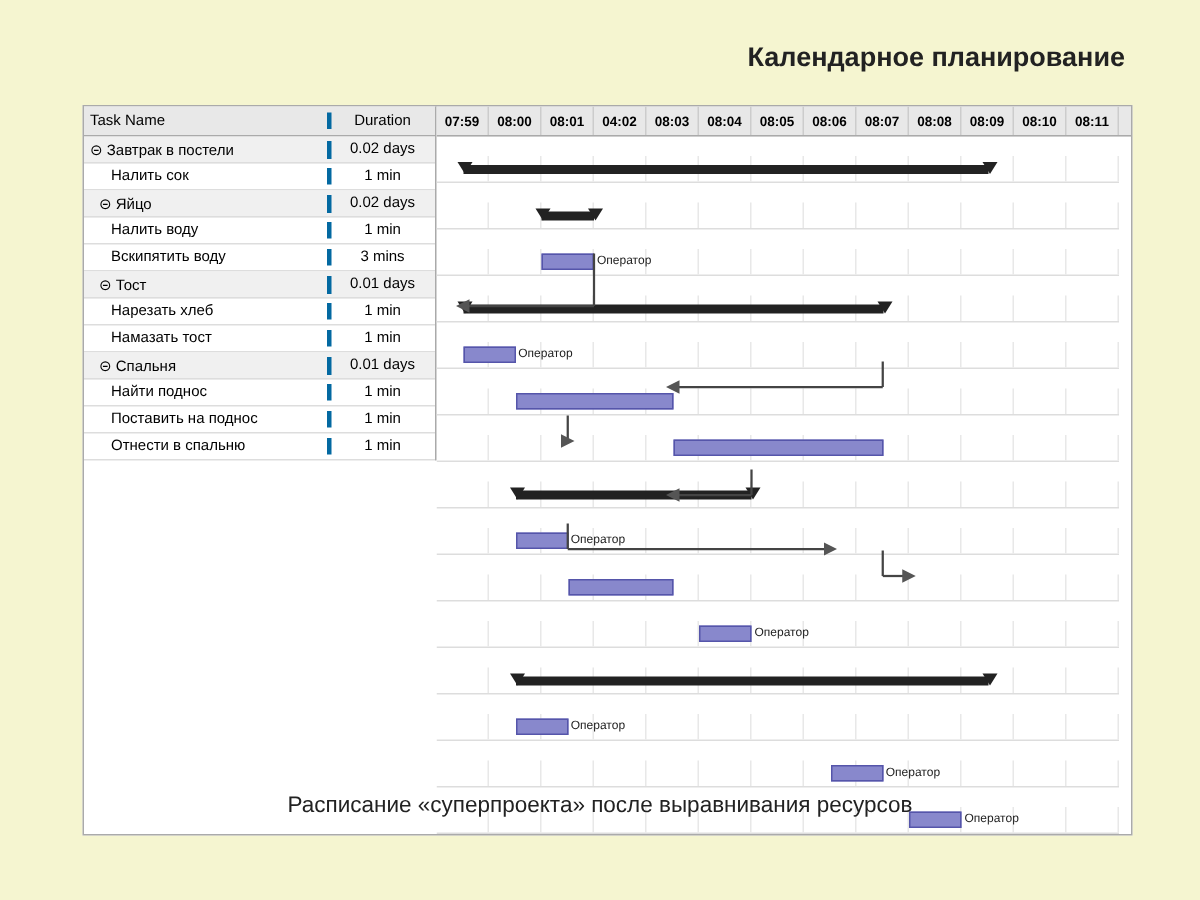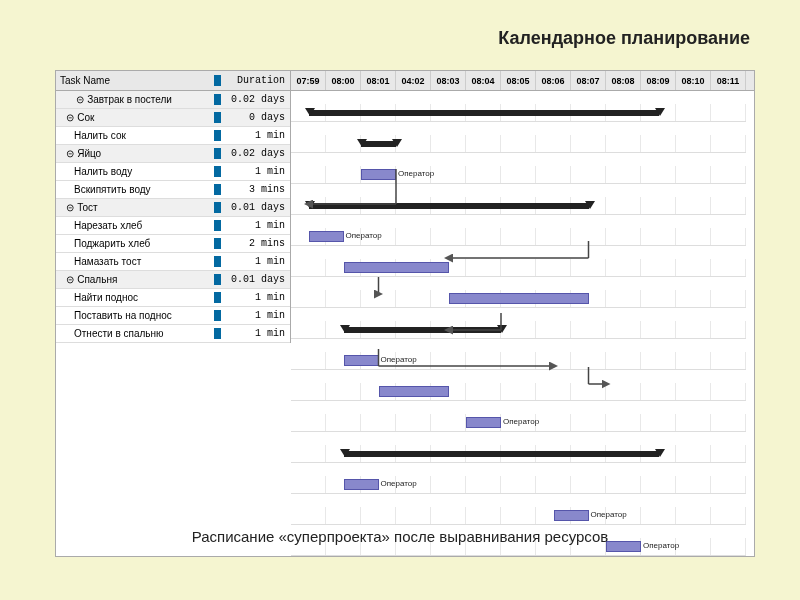--- a/index.html
+++ b/index.html
@@ -53,44 +53,43 @@
       display: flex;
       background: #e8e8e8;
       border-bottom: 1px solid #aaa;
       height: 20px;
       align-items: center;
     }
 
     .col-task {
       width: 165px;
       padding: 0 4px;
-      border-right: 7px solid #0369a1;
+      border-right: 3px solid #0369a1;
       white-space: nowrap;
       overflow: hidden;
     }
 
     .col-dur {
       width: 68px;
       padding: 0 4px;
-      text-align: right;
-      font-family: Liberation Mono, monospace;
+      text-align: center;
     }
 
     .gantt-row {
       display: flex;
       height: 18px;
       align-items: center;
       border-bottom: 1px solid #ddd;
     }
 
     .gantt-row.group {
       background: #f0f0f0;
     }
 
-    .indent-0 { padding-left: 20px; }
+    .indent-0 { padding-left: 4px; }
     .indent-1 { padding-left: 10px; }
     .indent-2 { padding-left: 18px; }
 
     
     .gantt-chart {
       margin-left: 235px;
       position: relative;
       overflow: hidden;
     }
 
@@ -153,24 +152,20 @@
     <div class="gantt-header-row">
       <div class="col-task">Task Name</div>
       <div class="col-dur">Duration</div>
     </div>
 
     <div id="table-rows">
         <div class="gantt-row group">
           <div class="col-task indent-0">⊝ Завтрак в постели</div>
           <div class="col-dur">0.02 days</div>
         </div>
-        <div class="gantt-row group">
-          <div class="col-task indent-1">⊝ Сок</div>
-          <div class="col-dur">0 days</div>
-        </div>
         <div class="gantt-row">
           <div class="col-task indent-2">Налить сок</div>
           <div class="col-dur">1 min</div>
         </div>
         <div class="gantt-row group">
           <div class="col-task indent-1">⊝ Яйцо</div>
           <div class="col-dur">0.02 days</div>
         </div>
         <div class="gantt-row">
           <div class="col-task indent-2">Налить воду</div>
@@ -180,24 +175,20 @@
           <div class="col-task indent-2">Вскипятить воду</div>
           <div class="col-dur">3 mins</div>
         </div>
         <div class="gantt-row group">
           <div class="col-task indent-1">⊝ Тост</div>
           <div class="col-dur">0.01 days</div>
         </div>
         <div class="gantt-row">
           <div class="col-task indent-2">Нарезать хлеб</div>
           <div class="col-dur">1 min</div>
-        </div>
-        <div class="gantt-row">
-          <div class="col-task indent-2">Поджарить хлеб</div>
-          <div class="col-dur">2 mins</div>
         </div>
         <div class="gantt-row">
           <div class="col-task indent-2">Намазать тост</div>
           <div class="col-dur">1 min</div>
         </div>
         <div class="gantt-row group">
           <div class="col-task indent-1">⊝ Спальня</div>
           <div class="col-dur">0.01 days</div>
         </div>
         <div class="gantt-row">

